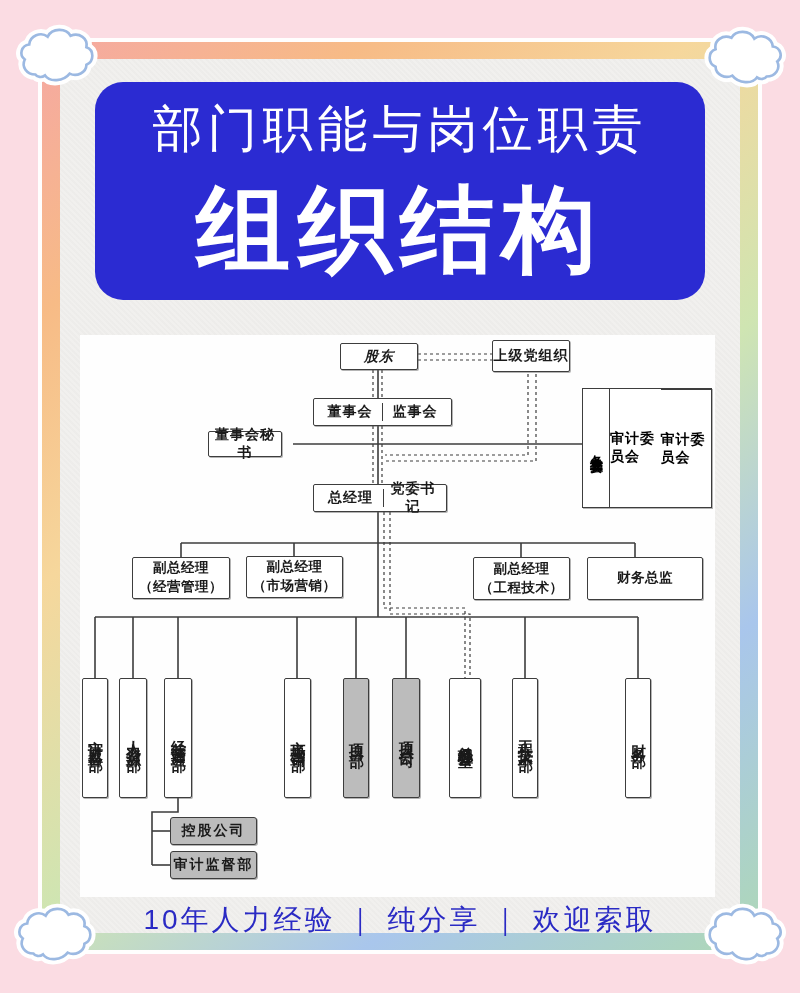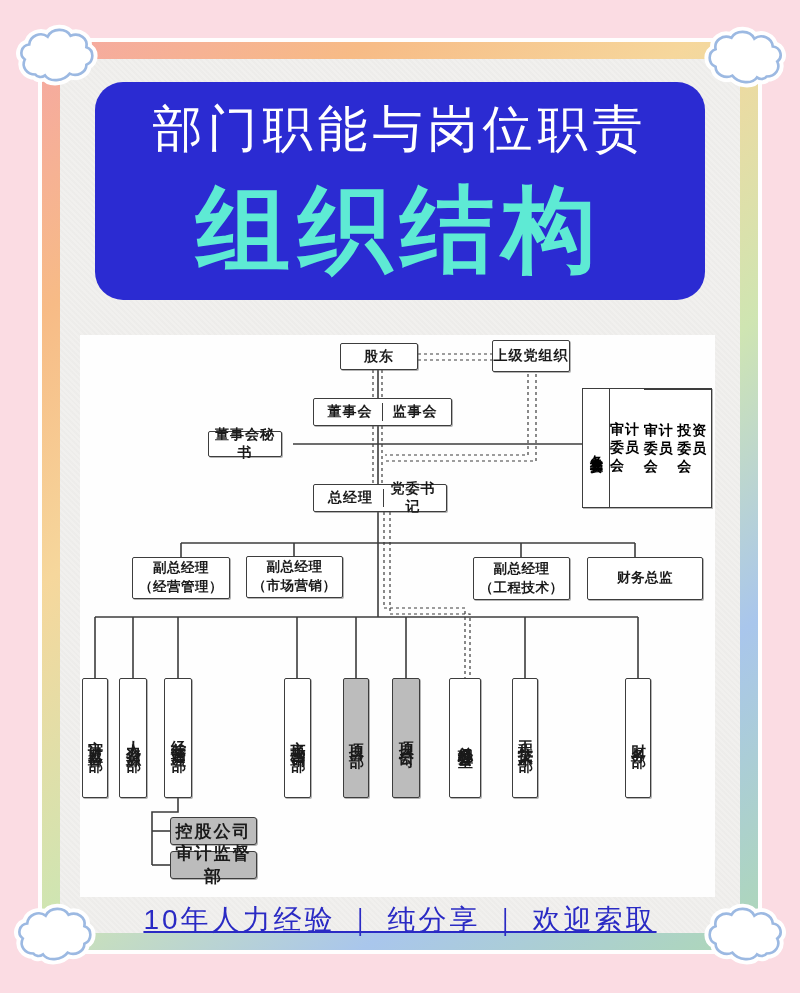--- a/index.html
+++ b/index.html
@@ -12,21 +12,21 @@
     background:linear-gradient(140deg,#f5a8a2 0%,#f7bb86 18%,#f6d79c 36%,#cfe5b2 58%,#a9c6ec 78%,#aed8b6 100%);
     box-shadow:0 0 0 4px rgba(255,255,255,.95); }
   .paper { position:absolute; left:60px; top:59px; width:680px; height:874px;
     background-color:#f1f0ee; border-radius:8px;
     background-image:repeating-linear-gradient(45deg, rgba(0,0,0,.015) 0 2px, rgba(255,255,255,.02) 2px 4px); }
 
   
   .header-box { position:absolute; left:95px; top:82px; width:610px; height:218px;
     border-radius:28px; display:flex; flex-direction:column; align-items:center; justify-content:center; }
   .header-sub { color:#fff; font-family:"Liberation Serif", serif; font-size:50px; letter-spacing:5px; line-height:1.1; }
-  .header-title { color:#5eead4; font-family:"Liberation Serif", serif; font-weight:bold; font-size:94px; letter-spacing:8px; line-height:1.05; margin-top:6px; }
+  .header-title { color:#ffffff; font-family:"Liberation Serif", serif; font-weight:bold; font-size:94px; letter-spacing:8px; line-height:1.05; margin-top:6px; }
 
   
   .chart-panel { position:absolute; left:80px; top:335px; width:635px; height:562px; background:#fefefe; }
   .chart-panel svg.connectors { position:absolute; left:0; top:0; }
 
   .obox { position:absolute; background:#fff; border:1.6px solid #3d3d3d; border-radius:2px;
     display:flex; align-items:center; justify-content:center; text-align:center;
     font-weight:bold; color:#1a1a1a; box-shadow:1px 1px 0 rgba(90,90,90,.45); }
   .f14 { font-size:14px; letter-spacing:1px; }
 
@@ -39,25 +39,25 @@
   .committee-rows { flex:1; display:flex; flex-direction:row; }
   .committee-row { flex:1; display:flex; align-items:center; justify-content:center; font-weight:bold; font-size:14px; letter-spacing:1px; }
   .committee-row + .committee-row { border-top:1.6px solid #3d3d3d; }
 
   .exec { flex-direction:column; line-height:1.4; font-size:13.5px; letter-spacing:.5px; }
 
   .vtext { writing-mode:vertical-rl; text-orientation:upright; font-weight:bold; font-size:15px; letter-spacing:4px; }
   .vtext.tight { letter-spacing:1px; }
   .dept { justify-content:center; }
 
-  .sub-box { border-width:1.8px; border-radius:3px; font-size:17px; letter-spacing:2px; }
+  .sub-box { border-width:1.8px; border-radius:3px; font-size:14px; letter-spacing:2px; }
 
   
   .footer { position:absolute; left:60px; top:901px; width:680px; text-align:center;
-    font-size:28px; letter-spacing:3px; font-weight:500;text-decoration:underline; }
+    font-size:28px; letter-spacing:3px; font-weight:500; }
 
   .cloud { position:absolute; }
 </style>
 </head>
 <body>
 
 <div class="page" style="background-color: rgb(251, 220, 227);">
 
   <div class="frame"></div>
   <div class="paper"></div>
@@ -99,21 +99,21 @@
           <path d="M302,35 V63"></path>
         <path d="M293,91 V149"></path>
           <path d="M302,91 V149"></path>
         <path d="M448,33 V120 H305"></path>
           <path d="M456,33 V126 H305"></path>
         <path d="M304,177 V273 H385 V343"></path>
           <path d="M310,177 V279 H390 V343"></path>
       </g>
     </svg>
 
-    <div class="obox f14" style="left:260px; top:8px; width:78px; height:27px;">
+    <div class="obox f14" style="left:260px; top:8px; width:78px; height:27px;font-style:italic;">
         <span>股东</span>
       </div>
     <div class="obox f14" style="left:412px; top:5px; width:78px; height:32px;">
         <span>上级党组织</span>
       </div>
 
     <div class="obox pairbox" style="left:233px; top:63px; width:139px; height:28px;">
       <div class="cell">董事会</div>
       <div class="cell">监事会</div>
     </div>
@@ -122,21 +122,20 @@
         <span>董事会秘书</span>
       </div>
 
     <div class="committee-group" style="left:502px; top:53px; width:130px; height:120px;">
       <div class="committee-side">
         <span class="vtext tight" style="font-size:13px;">各专业委员会</span>
       </div>
       <div class="committee-rows">
         <div class="committee-row">审计委员会</div>
         <div class="committee-row">审计委员会</div>
-        <div class="committee-row">投资委员会</div>
       </div>
     </div>
 
     <div class="obox pairbox" style="left:233px; top:149px; width:134px; height:28px;">
       <div class="cell" style="flex:0 0 65px;">总经理</div>
       <div class="cell">党委书记</div>
     </div>
 
     <div class="obox exec" style="left:52px; top:222px; width:98px; height:42px;">
       <span>副总经理</span>

